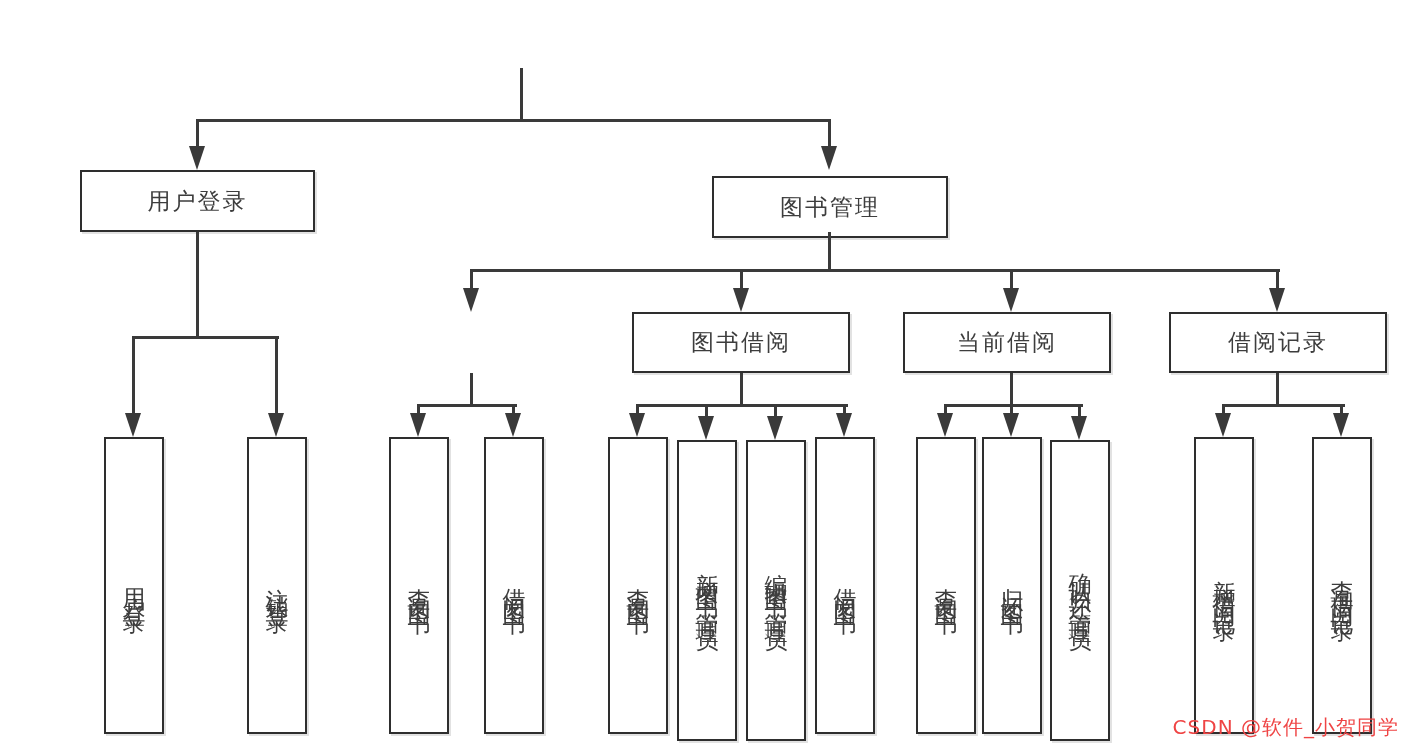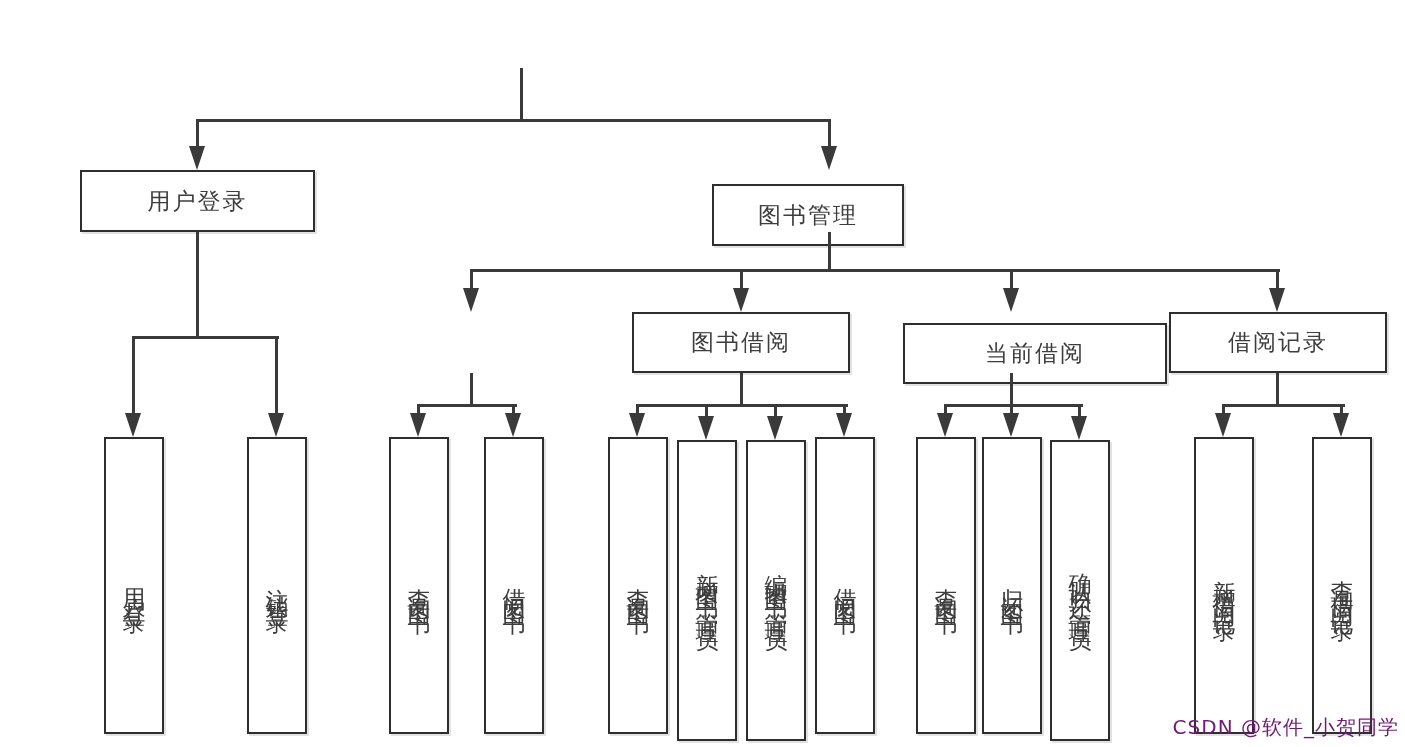--- a/index.html
+++ b/index.html
@@ -19,40 +19,40 @@
   }
   .h{position:absolute;height:3px;background:#3a3a3a;}
   .v{position:absolute;width:3px;background:#3a3a3a;}
   .a{
     position:absolute;width:0;height:0;
     border-left:8.5px solid transparent;border-right:8.5px solid transparent;
     border-top:24px solid #3a3a3a;
   }
   .watermark{
     position:absolute;right:6px;top:714px;font-size:20px;letter-spacing:1px;
-    color:#701a75;z-index:10;white-space:nowrap;
+    color:#ef4444;z-index:10;white-space:nowrap;
   }
 </style>
 </head>
 <body>
 
 <div class="canvas">
 
 
   <div class="v" style="left:520px;top:68px;height:53px;"></div>
   <div class="h" style="left:196px;top:119px;width:635px;"></div>
   <div class="v" style="left:196px;top:119px;height:31px;"></div>
   <div class="a" style="left:189px;top:146px;"></div>
   <div class="v" style="left:828px;top:119px;height:31px;"></div>
   <div class="a" style="left:821px;top:146px;"></div>
 
   <div class="box" style="left:80px;top:170px;width:235px;height:62px;">
     <span class="lbl">用户登录</span>
   </div>
-  <div class="box" style="left:712px;top:184px;width:192px;height:62px;">
+  <div class="box" style="left:712px;top:176px;width:236px;height:62px;">
     <span class="lbl">图书管理</span>
   </div>
 
   <div class="v" style="left:196px;top:232px;height:107px;"></div>
   <div class="h" style="left:132px;top:336px;width:147px;"></div>
   <div class="v" style="left:132px;top:336px;height:80px;"></div>
   <div class="a" style="left:125px;top:413px;"></div>
   <div class="v" style="left:275px;top:336px;height:80px;"></div>
   <div class="a" style="left:268px;top:413px;"></div>
 
@@ -63,21 +63,21 @@
   <div class="v" style="left:740px;top:269px;height:23px;"></div>
   <div class="a" style="left:733px;top:288px;"></div>
   <div class="v" style="left:1010px;top:269px;height:23px;"></div>
   <div class="a" style="left:1003px;top:288px;"></div>
   <div class="v" style="left:1276px;top:269px;height:23px;"></div>
   <div class="a" style="left:1269px;top:288px;"></div>
 
   <div class="box" style="left:632px;top:312px;width:218px;height:61px;">
     <span class="lbl">图书借阅</span>
   </div>
-  <div class="box" style="left:903px;top:323px;width:264px;height:61px;">
+  <div class="box" style="left:903px;top:312px;width:208px;height:61px;">
     <span class="lbl">当前借阅</span>
   </div>
   <div class="box" style="left:1169px;top:312px;width:218px;height:61px;">
     <span class="lbl">借阅记录</span>
   </div>
 
   <div class="v" style="left:470px;top:373px;height:34px;"></div>
   <div class="h" style="left:417px;top:404px;width:100px;"></div>
   <div class="v" style="left:417px;top:404px;height:13px;"></div>
   <div class="a" style="left:410px;top:413px;"></div>

